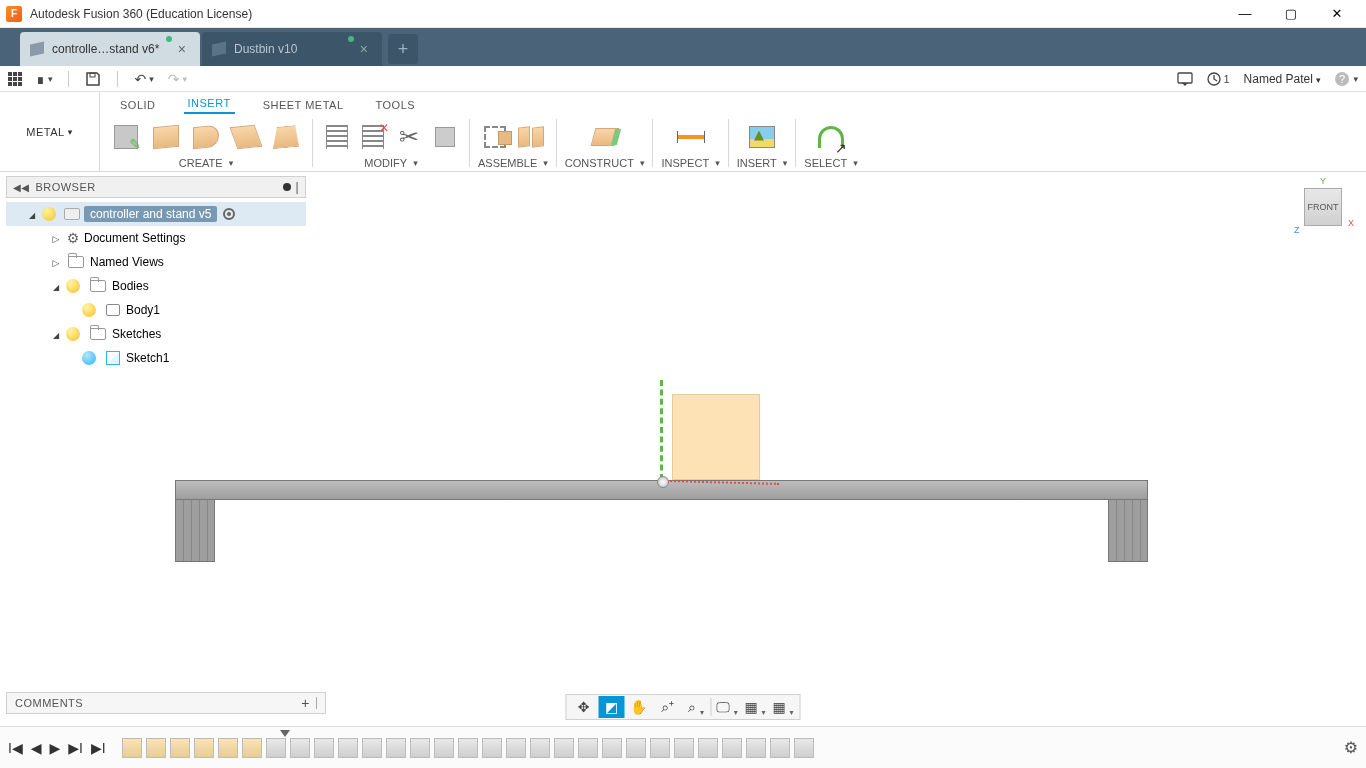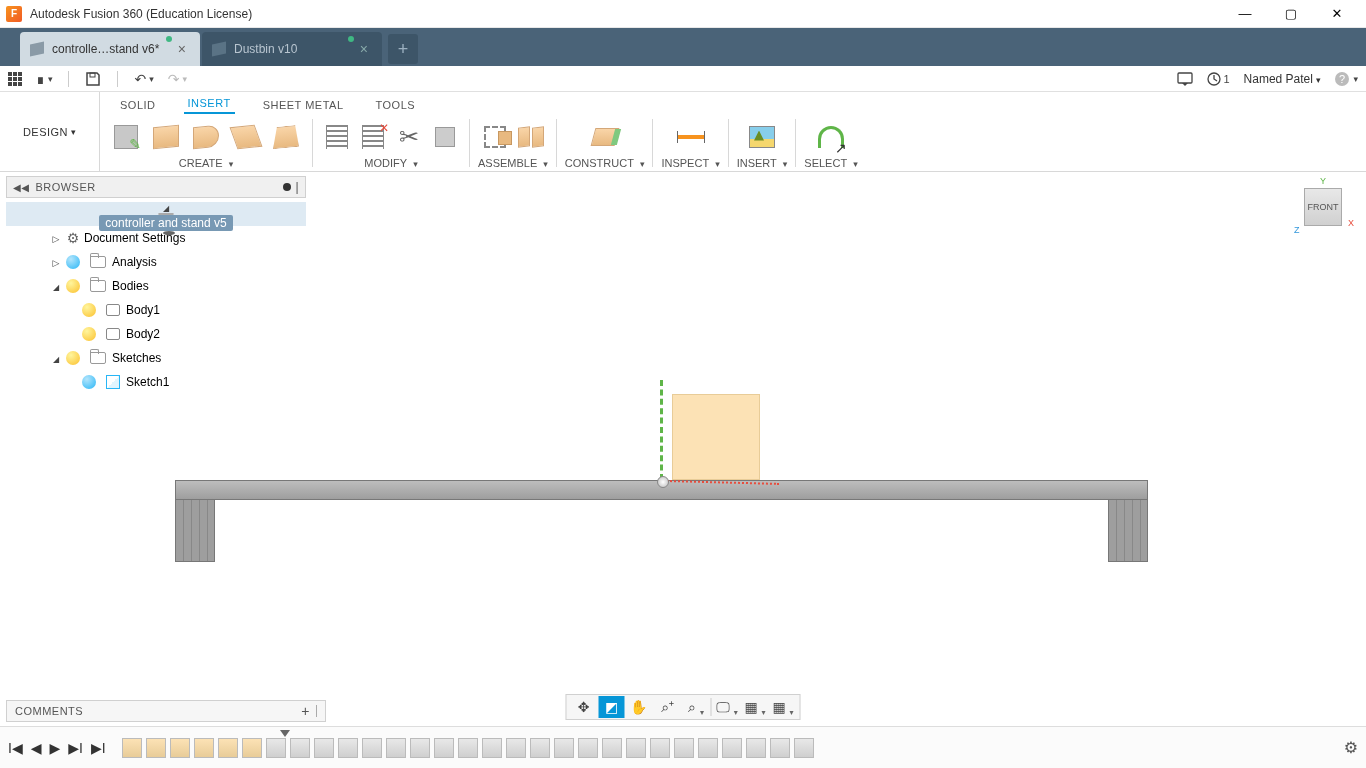--- a/index.html
+++ b/index.html
@@ -38,21 +38,21 @@
 
 .ribbon { height: 80px; background: #fff; border-bottom: 1px solid #d8d8d8; display: flex; }
 .workspace { width: 100px; border-right: 1px solid #d8d8d8; display: flex; align-items: center; justify-content: center; font-size: 11px; color: #333; letter-spacing: 0.5px; }
 .ribbon-main { flex: 1; display: flex; flex-direction: column; }
 .ribbon-tabs { height: 22px; display: flex; align-items: flex-end; padding-left: 16px; gap: 24px; }
 .rtab { font-size: 11px; color: #555; padding: 3px 4px; cursor: pointer; letter-spacing: 0.5px; }
 .rtab.active { color: #0696d7; border-bottom: 2px solid #0696d7; }
 .ribbon-tools { flex: 1; display: flex; align-items: center; }
 .tool-group { display: flex; flex-direction: column; align-items: center; height: 100%; padding: 2px 8px 0; }
 .tool-icons { display: flex; gap: 4px; align-items: center; flex: 1; }
-.tool-label { font-size: 11px; color: #555; display: flex; align-items: flex-end; gap: 3px; padding-bottom: 2px; }
+.tool-label { font-size: 11px; color: #555; display: flex; align-items: center; gap: 3px; padding-bottom: 2px; }
 .tool-sep { width: 1px; height: 48px; background: #d8d8d8; align-self: center; }
 .ticon { width: 36px; height: 36px; display: flex; align-items: center; justify-content: center; cursor: pointer; }
 .ticon.small { width: 32px; height: 32px; }
 
 
 .ic-orange-cube { width: 26px; height: 22px; background: linear-gradient(#f9d5a8,#e8b980); transform: skewY(-6deg); border: 1px solid #d4a778; }
 .ic-grey-block { width: 24px; height: 24px; background: #c8c8c8; border: 1px solid #999; }
 .ic-measure { width: 28px; height: 4px; background: #f7931e; position: relative; }
 .ic-measure::before, .ic-measure::after { content: ''; position: absolute; top: -4px; width: 1px; height: 12px; background: #666; }
 .ic-measure::before { left: 0; } .ic-measure::after { right: 0; }
@@ -84,21 +84,21 @@
 .bulb { width: 14px; height: 14px; margin: 0 4px; border-radius: 50%; background: radial-gradient(circle at 35% 30%, #fff59d, #fbc02d); }
 .bulb.blue { background: radial-gradient(circle at 35% 30%, #b3e5fc, #29b6f6); }
 .gear { font-size: 14px; margin: 0 4px; color: #666; width: 14px; text-align: center; }
 .folder { width: 16px; height: 12px; margin: 0 6px; border: 1px solid #999; border-radius: 0 2px 2px 2px; position: relative; }
 .folder::before { content: ''; position: absolute; top: -4px; left: -1px; width: 7px; height: 4px; border: 1px solid #999; border-bottom: none; border-radius: 2px 2px 0 0; }
 .body-icon { width: 14px; height: 12px; margin: 0 6px; border: 1px solid #888; border-radius: 2px; }
 .sketch-icon { width: 14px; height: 14px; margin: 0 6px; border: 1px solid #29b6f6; background: linear-gradient(135deg,#fff 50%, #e1f5fe 50%); }
 .comp-icon { width: 16px; height: 12px; margin: 0 4px; background: #eee; border: 1px solid #aaa; border-radius: 2px; }
 .radio-o { width: 12px; height: 12px; border: 2px solid #666; border-radius: 50%; margin-left: 6px; position: relative; }
 .radio-o::after { content: ''; position: absolute; inset: 2px; background: #666; border-radius: 50%; }
-.indent1 { padding-left: 20px; flex-direction: column; }
+.indent1 { padding-left: 20px; }
 .indent2 { padding-left: 44px; }
 .indent3 { padding-left: 72px; }
 
 
 .canvas { position: absolute; left: 0; right: 0; top: 172px; bottom: 70px; background: #fff; z-index: -1; }
 .viewcube { position: absolute; right: 18px; top: 182px; width: 50px; height: 50px; }
 .viewcube .face { position: absolute; inset: 6px 6px 6px 6px; background: linear-gradient(#e8e8e8,#d0d0d0); border: 1px solid #aaa; display: flex; align-items: center; justify-content: center; font-size: 9px; color: #555; }
 .viewcube .ax-y { position: absolute; top: -6px; left: 22px; font-size: 9px; color: #5fb548; }
 .viewcube .ax-x { position: absolute; bottom: 4px; right: -6px; font-size: 9px; color: #e74c3c; }
 .viewcube .ax-z { position: absolute; bottom: -3px; left: -4px; font-size: 9px; color: #3498db; }
@@ -107,21 +107,21 @@
 .table-top { height: 20px; background: linear-gradient(#bdbdbd,#9e9e9e); border: 1px solid #777; }
 .leg { position: absolute; top: 20px; width: 40px; height: 62px; background: repeating-linear-gradient(90deg,#9e9e9e 0 7px,#888 7px 8px); border: 1px solid #777; border-top: none; }
 .leg.left { left: 0; }
 .leg.right { right: 0; }
 .block { position: absolute; left: 497px; top: -86px; width: 88px; height: 86px; background: #fce2b5; border: 1px solid #e8cc98; }
 .axis-green { position: absolute; left: 485px; top: -100px; width: 0; height: 100px; border-left: 3px dashed #5fb548; }
 .origin-dot { position: absolute; left: 482px; top: -4px; width: 12px; height: 12px; border-radius: 50%; background: radial-gradient(#fff,#bbb); border: 1px solid #888; }
 .red-line { position: absolute; left: 492px; top: 0px; width: 112px; height: 0; border-top: 2px dotted #e74c3c; transform: rotate(1.5deg); transform-origin: left; }
 
 
-.comments { position: absolute; left: 6px; bottom: 46px; width: 320px; height: 22px; background: #f6f6f6; border: 1px solid #d0d0d0; display: flex; align-items: center; padding: 0 8px; font-size: 11px; color: #555; letter-spacing: 0.5px; }
+.comments { position: absolute; left: 6px; bottom: 54px; width: 320px; height: 22px; background: #f6f6f6; border: 1px solid #d0d0d0; display: flex; align-items: center; padding: 0 8px; font-size: 11px; color: #555; letter-spacing: 0.5px; }
 .comments .plus { margin-left: auto; font-size: 14px; color: #555; }
 .comments .bar { width: 1px; height: 12px; background: #aaa; margin-left: 6px; }
 
 
 .navtools { position: absolute; left: 50%; bottom: 48px; transform: translateX(-50%); height: 26px; background: #f6f6f6; border: 1px solid #d0d0d0; display: flex; align-items: center; padding: 0 4px; gap: 2px; }
 .navtools .nt { width: 26px; height: 22px; display: flex; align-items: center; justify-content: center; font-size: 14px; color: #444; cursor: pointer; }
 .navtools .nt.active { background: #0696d7; color: #fff; }
 .navtools .nt .caret { font-size: 8px; color: #666; position: relative; top: 5px; left: 1px; }
 .navtools .sep { width: 1px; height: 18px; background: #ccc; }
 
@@ -209,21 +209,21 @@
           <circle cx="8" cy="8" r="7" fill="#bbb"></circle>
           <text x="8" y="12" text-anchor="middle" font-size="11" fill="#fff">?</text>
         </svg>
       <span class="caret">▾</span>
     </span>
   </div>
 </div>
 
 <div class="ribbon">
   <div class="workspace">
-    <span>DESIGN</span>
+    <span>METAL</span>
       <span class="caret">▾</span>
   </div>
   <div class="ribbon-main">
     <div class="ribbon-tabs">
       <div class="rtab">SOLID</div>
       <div class="rtab active">INSERT</div>
       <div class="rtab">SHEET METAL</div>
       <div class="rtab">TOOLS</div>
     </div>
     <div class="ribbon-tools">
@@ -376,39 +376,33 @@
       <span class="name-box">controller and stand v5</span>
       <span class="radio-o"></span>
     </div>
     <div class="tree-row indent2">
       <span class="tri collapsed"></span>
       <span class="gear">⚙</span>
       <span>Document Settings</span>
     </div>
     <div class="tree-row indent2">
       <span class="tri collapsed"></span>
-      <span class="bulb blue"></span>
       <span class="folder"></span>
-      <span>Analysis</span>
+      <span>Named Views</span>
     </div>
     <div class="tree-row indent2">
       <span class="tri expanded"></span>
       <span class="bulb"></span>
       <span class="folder"></span>
       <span>Bodies</span>
     </div>
     <div class="tree-row indent3">
       <span class="bulb"></span>
       <span class="body-icon"></span>
       <span>Body1</span>
-    </div>
-    <div class="tree-row indent3">
-      <span class="bulb"></span>
-      <span class="body-icon"></span>
-      <span>Body2</span>
     </div>
     <div class="tree-row indent2">
       <span class="tri expanded"></span>
       <span class="bulb"></span>
       <span class="folder"></span>
       <span>Sketches</span>
     </div>
     <div class="tree-row indent3">
       <span class="bulb blue"></span>
       <span class="sketch-icon"></span>

